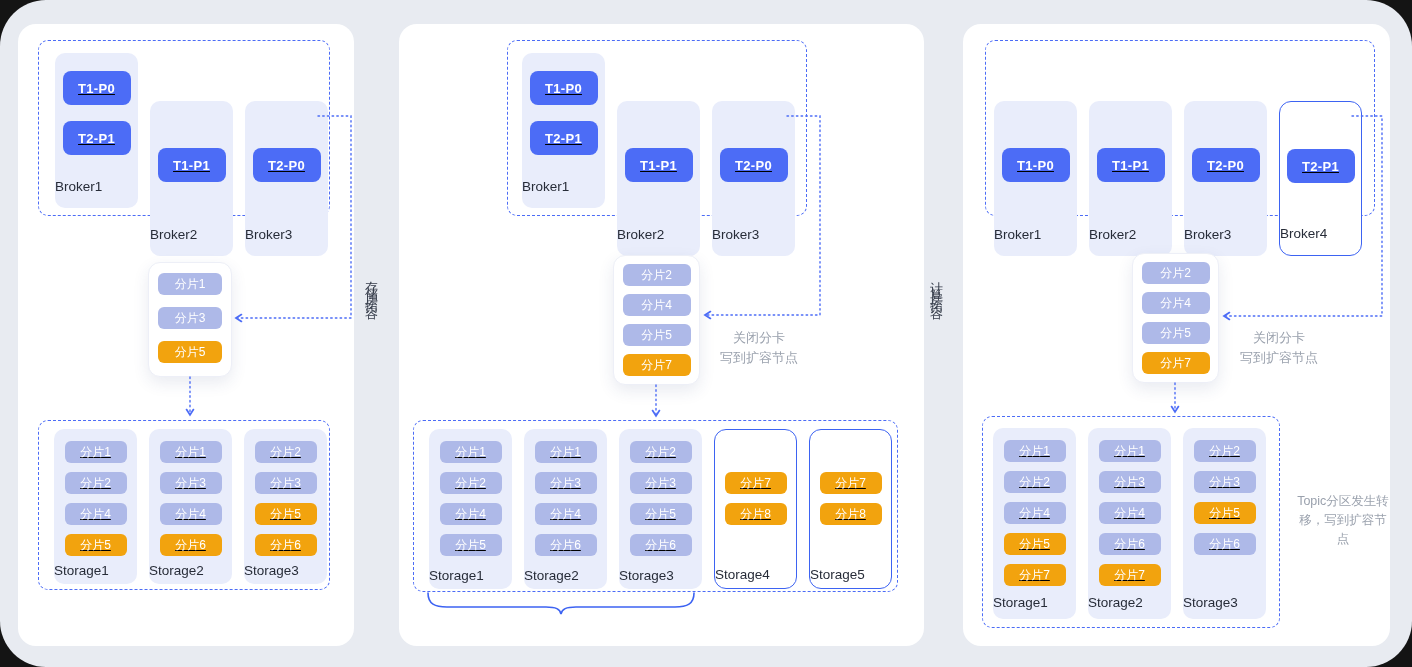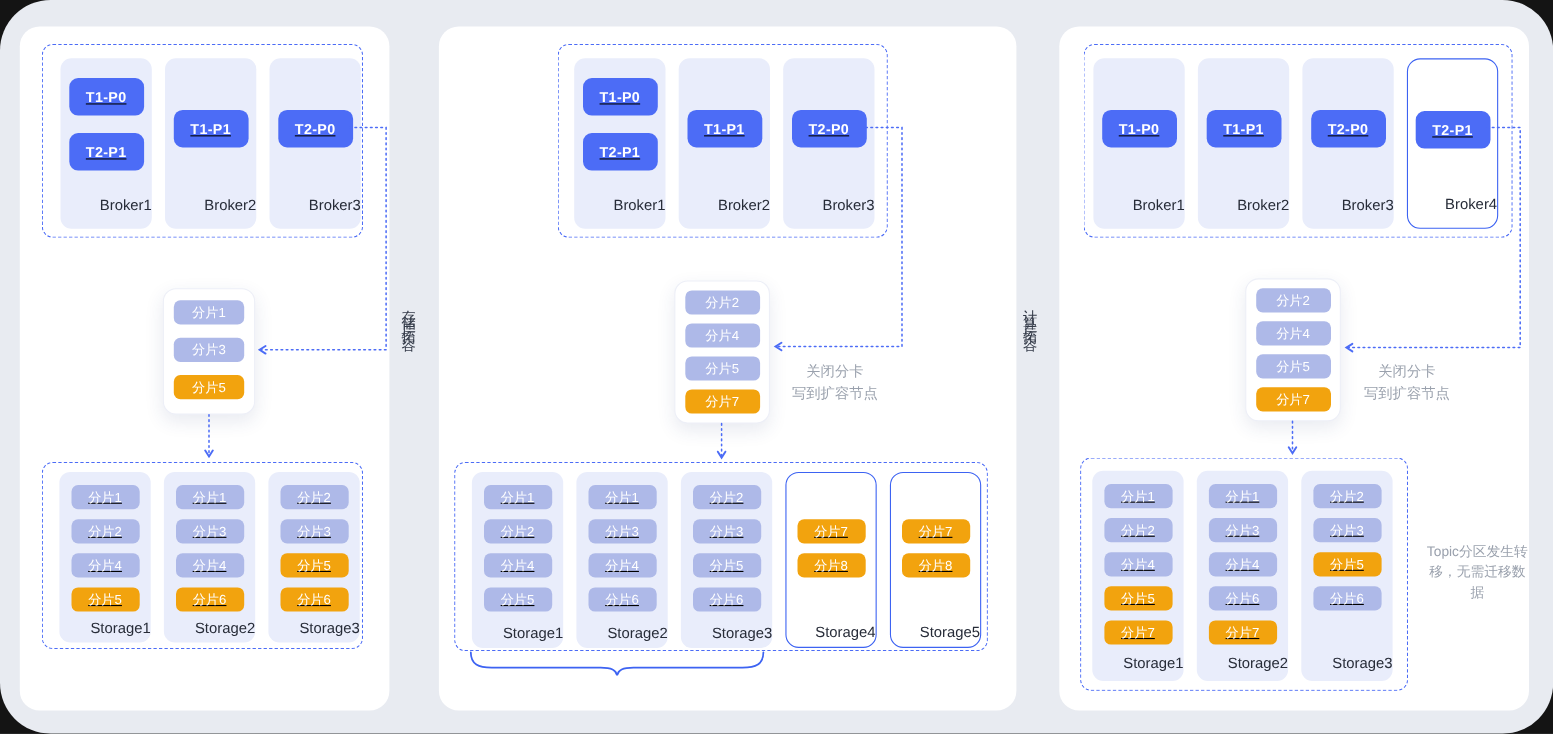--- a/index.html
+++ b/index.html
@@ -13,28 +13,28 @@
   .group-box{position:absolute;border:1.4px dashed #4c6cf6;border-radius:10px;display:flex;gap:12px;box-sizing:border-box;align-items:flex-start;}
   .p1 .broker-box{left:20px;top:16px;width:292px;height:176px;padding:12px 0 0 16px;}
   .p2 .broker-box{left:108px;top:16px;width:300px;height:176px;padding:12px 0 0 14px;}
   .p3 .broker-box{left:22px;top:16px;width:390px;height:176px;padding:12px 0 0 8px;}
   .p1 .storage-box{left:20px;top:396px;width:292px;height:170px;padding:8px 0 0 15px;}
   .p2 .storage-box{left:14px;top:396px;width:485px;height:172px;padding:8px 0 0 15px;}
   .p3 .storage-box{left:19px;top:392px;width:298px;height:212px;padding:11px 0 0 10px;}
 
   .node{position:relative;flex:none;width:83px;background:#e9edfb;border-radius:10px;display:flex;flex-direction:column;align-items:center;box-sizing:border-box;text-decoration:underline;}
   .broker-node{height:155px;padding-top:18px;gap:16px;}
-  .broker-node.offset-one{padding-top:47px;}
+  .broker-node.offset-one{padding-top:47px;margin-top:48px;}
   .storage-node{height:155px;padding-top:12px;gap:9px;}
   .p2 .storage-node{height:160px;}
   .p3 .storage-node{height:191px;}
   .storage-node.offset-two{padding-top:42px;}
   .node.new{background:#ffffff;border:1.6px solid #3d63f2;border-radius:12px;}
 
-  .node-label{position:absolute;left:0;right:0;text-align:right;font-size:13.5px;color:#272c38;}
+  .node-label{position:absolute;left:0;right:0;text-align:left;font-size:13.5px;color:#272c38;}
   .broker-node .node-label{bottom:14px;}
   .storage-node .node-label{bottom:6px;}
   .p3 .storage-node .node-label{bottom:9px;}
 
   .chip{flex:none;display:flex;align-items:center;justify-content:center;color:#ffffff;border-radius:6px;font-size:12px;}
   .chip.big{width:68px;height:34px;border-radius:8px;font-size:13px;font-weight:600;letter-spacing:.3px;}
   .chip.sm{width:62px;height:22px;}
   .shard-card .chip{width:68px;height:22px;}
   .p1 .shard-card .chip{width:64px;}
   .c-blue{background:#4c6cf6;}
@@ -234,21 +234,21 @@
           <div class="chip sm c-lavender">分片3</div>
           <div class="chip sm c-orange">分片5</div>
           <div class="chip sm c-lavender">分片6</div>
           <div class="node-label">Storage3</div>
         </div>
       </div>
     <div class="note note-card">
       <span>关闭分卡</span>
       <span>写到扩容节点</span>
     </div>
-    <div class="note note-side">Topic分区发生转移，无需迁移数据</div>
+    <div class="note note-side">Topic分区发生转移，写到扩容节点</div>
     <svg class="overlay">
       <path class="conn" d="M389,92 H419 V292 H262" marker-end="url(#arr)"></path>
       <path class="conn" d="M212,359 V387" marker-end="url(#arr)"></path>
     </svg>
   </section>
 
   <div class="vlabel vlabel-1">存储层拓容</div>
   <div class="vlabel vlabel-2">计算层拓容</div>
 
 </div>

